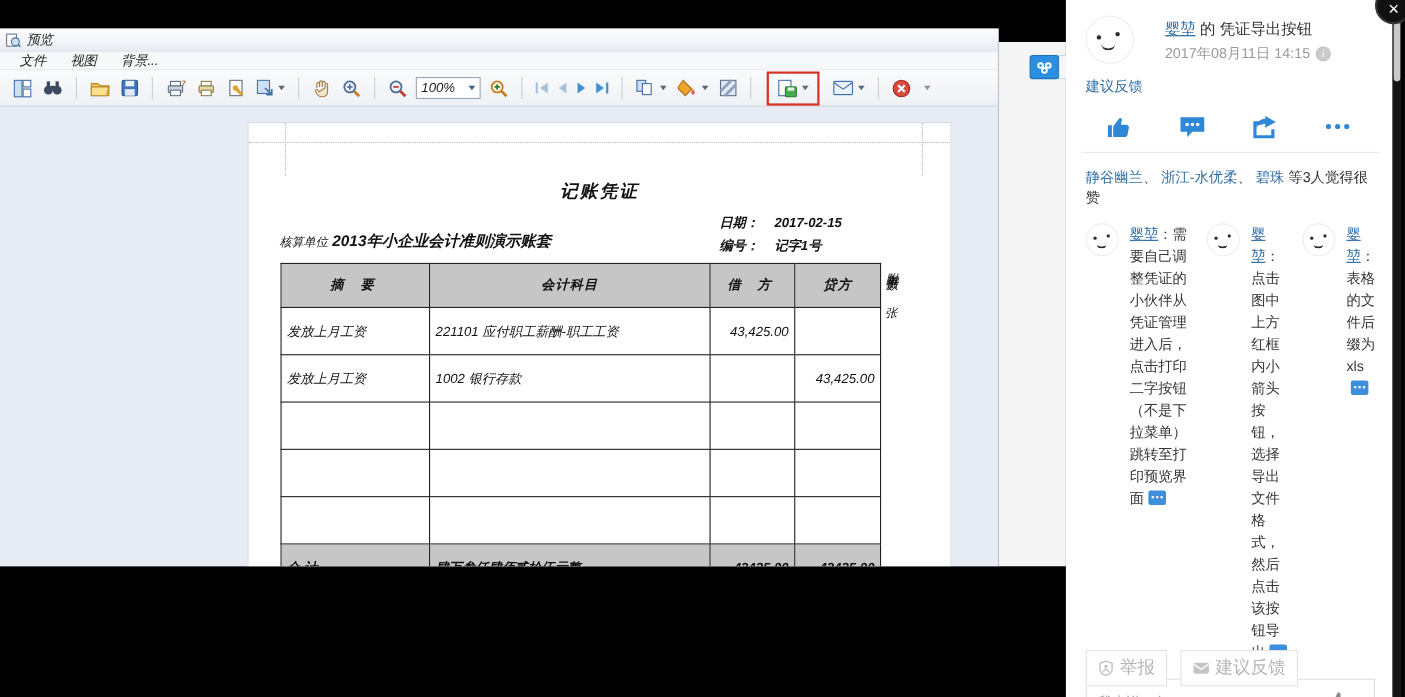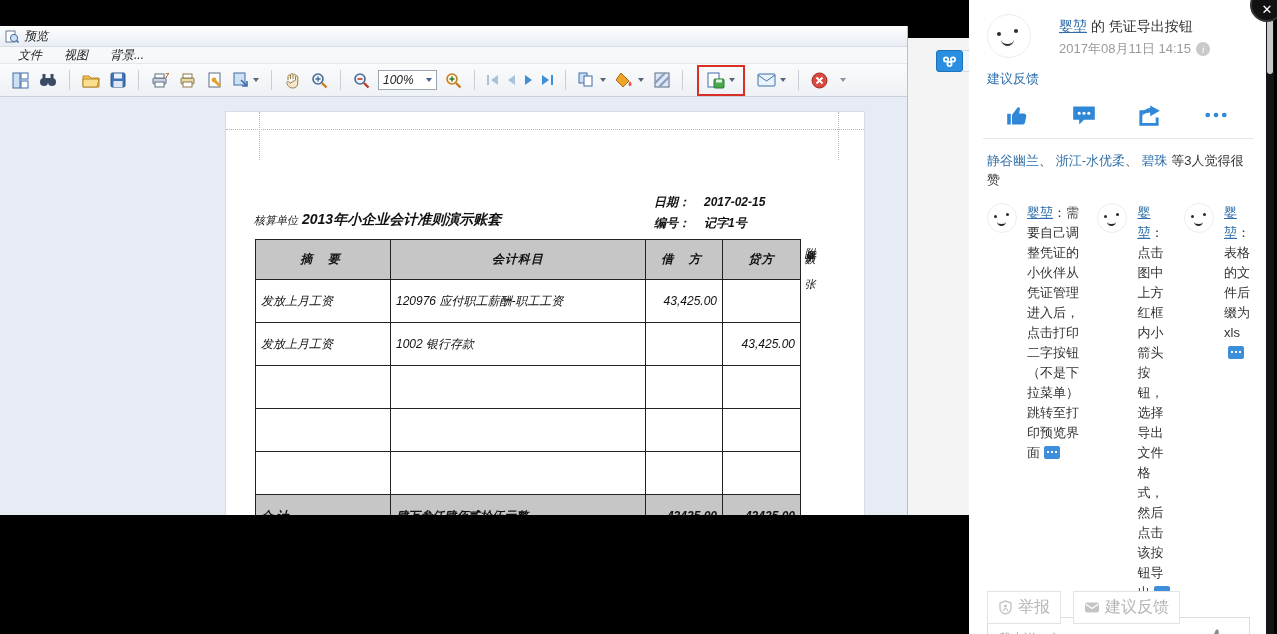--- a/index.html
+++ b/index.html
@@ -320,41 +320,42 @@
             <span class="caret" style="border-top-color:#8a94a2"></span>
           </span>
       </div>
 
       <div class="content">
         <div class="page">
           <div class="guide-h"></div>
           <div class="guide-v" style="left:33px"></div>
           <div class="guide-v" style="left:612px"></div>
 
+          <div class="doc-title">记账凭证</div>
           <div class="doc-date"><span>日期：</span><b>2017-02-15</b></div>
           <div class="doc-unit"><span class="lbl">核算单位</span><span class="val">2013年小企业会计准则演示账套</span></div>
           <div class="doc-no"><span>编号：</span><b>记字1号</b></div>
 
           <table class="voucher">
             <colgroup>
                 <col style="width:135px">
                 <col style="width:255px">
                 <col style="width:77px">
                 <col style="width:78px">
               </colgroup>
             <tbody>
                 <tr>
               <th>摘 要</th>
               <th style="letter-spacing:1px">会计科目</th>
               <th>借 方</th>
               <th style="letter-spacing:1px">贷方</th>
             </tr>
             <tr>
               <td>发放上月工资</td>
-              <td>120976 应付职工薪酬-职工工资</td>
+              <td>221101 应付职工薪酬-职工工资</td>
               <td class="amt">43,425.00</td>
               <td class="amt"></td>
             </tr>
             <tr>
               <td>发放上月工资</td>
               <td>1002 银行存款</td>
               <td class="amt"></td>
               <td class="amt">43,425.00</td>
             </tr>
             <tr>

